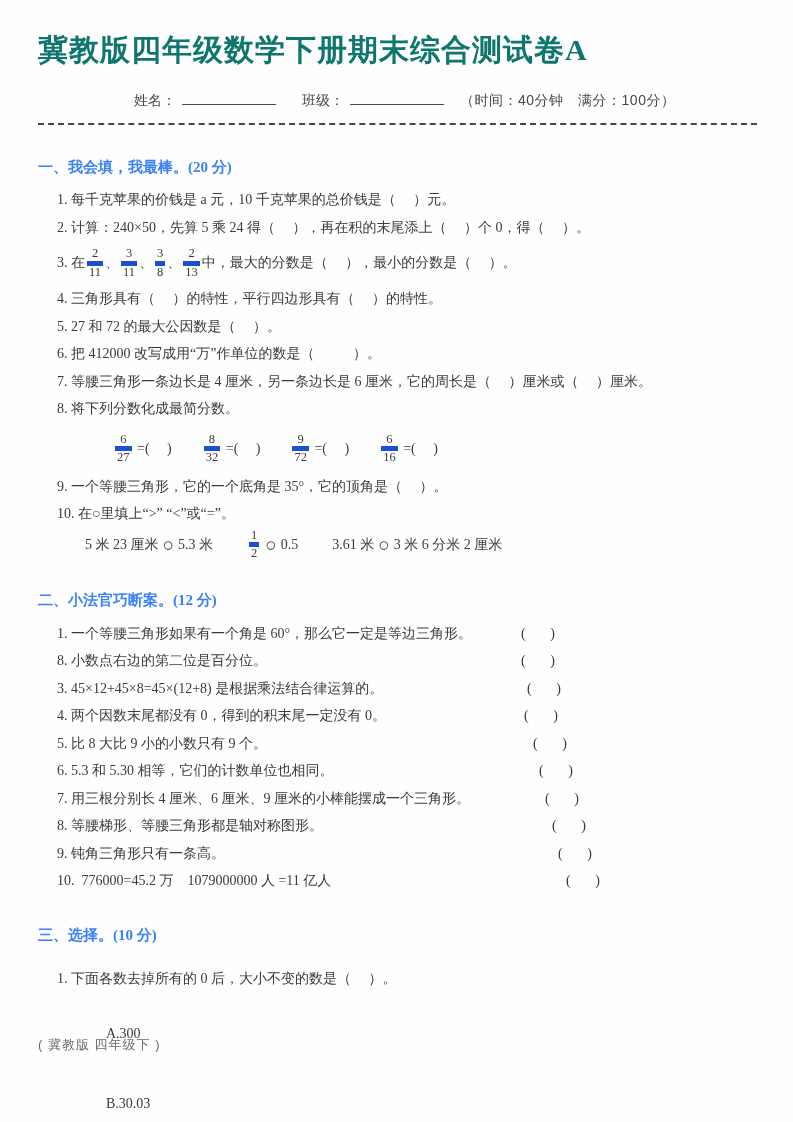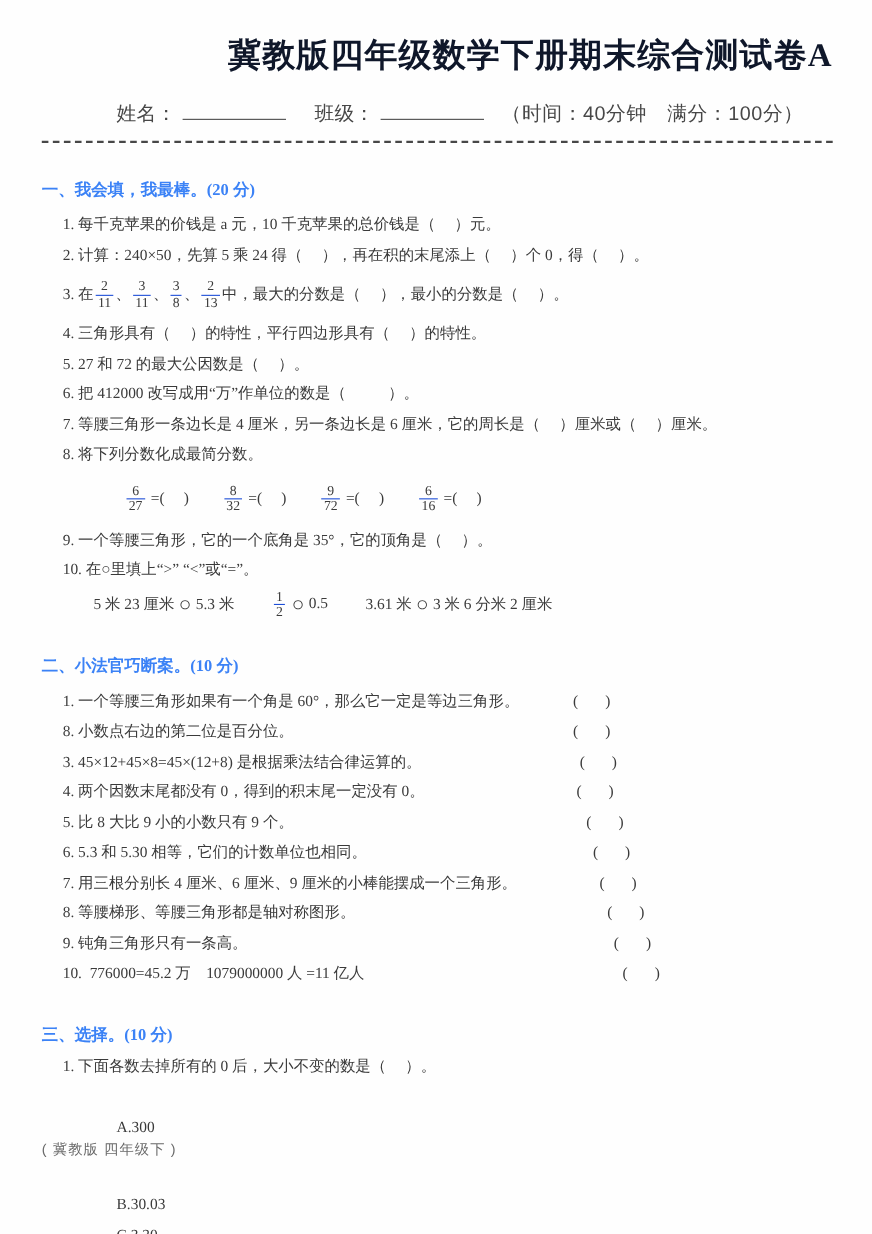--- a/index.html
+++ b/index.html
@@ -1,39 +1,39 @@
 <!DOCTYPE html>
 <html><head>
 <meta charset="utf-8">
 <style>
   html,body{margin:0;padding:0;background:#ffffff;}
   body{width:793px;height:1122px;overflow:hidden;font-family:"Liberation Serif","DejaVu Serif",serif;color:#3a3a3a;}
   .page{position:relative;width:793px;height:1122px;box-sizing:border-box;padding:26px 36px 0 38px;background:#fefefe;}
 
-  .title{font-size:30px;font-weight:bold;text-align:right;margin:4px 0 20px 0;color:#0f172a;letter-spacing:1px;font-family:"Liberation Serif","DejaVu Serif",serif;}
+  .title{font-size:30px;font-weight:bold;text-align:left;margin:4px 0 20px 0;color:#0f766e;letter-spacing:1px;font-family:"Liberation Serif","DejaVu Serif",serif;}
 
-  .hdr{margin-left:68px;font-family:"Liberation Sans","DejaVu Sans",sans-serif;font-size:18px;color:#474747;white-space:pre;}
+  .hdr{margin-left:96px;font-family:"Liberation Sans","DejaVu Sans",sans-serif;font-size:14px;color:#474747;white-space:pre;}
   .blank{display:inline-block;width:94px;border-bottom:1.6px solid #4a4a4a;height:13px;margin:0 26px 0 6px;}
   .blank.short{margin-right:16px;}
   .meta{letter-spacing:.5px;}
 
   .divider{border-top:2px dashed #474747;margin-top:13px;}
 
   .shead{font-weight:bold;font-size:15px;color:#3b82f6;}
   .s1 .shead{margin:33px 0 9px 0;}
   .s2 .shead{margin:29px 0 10px 0;}
-  .s3 .shead{margin:31px 0 7px 0;}
+  .s3 .shead{margin:31px 0 20px 0;}
 
   .q{font-size:14px;line-height:27.5px;margin-left:19px;white-space:pre-wrap;}
   .qrow{display:flex;align-items:center;min-height:44px;line-height:normal;}
   .qrow span{white-space:pre-wrap;}
 
   .frac{display:inline-block;text-align:center;vertical-align:middle;line-height:1.05;margin:0 2px;}
   .frac .fn{display:block;font-size:12.5px;padding:0 2px;}
-  .frac .fd{display:block;font-size:12.5px;border-top:1px solid #1d4ed8;padding:0 2px;}
+  .frac .fd{display:block;font-size:12.5px;border-top:5px solid #1d4ed8;padding:0 2px;}
 
   .fracline{display:flex;align-items:center;min-height:48px;line-height:normal;padding-left:56px;margin-top:2px;}
   .fgroup{margin-right:30px;display:inline-flex;align-items:center;}
 
   .cmpline{display:flex;align-items:center;min-height:34px;line-height:normal;padding-left:28px;margin-bottom:4px;}
   .cgroup{display:inline-flex;align-items:center;margin-right:34px;}
   .cir{font-size:19px;line-height:1;margin:0 4px;color:#3a3a3a;}
 
   .jrow{position:relative;font-size:14px;line-height:27.5px;margin-left:19px;}
   .jtext{white-space:pre-wrap;}
@@ -103,21 +103,21 @@
     <div class="q">10. 在○里填上“&gt;” “&lt;”或“=”。</div>
 
     <div class="q cmpline">
       <span class="cgroup"><span>5 米 23 厘米</span><span class="cir">○</span><span>5.3 米</span></span>
       <span class="cgroup"><span class="frac"><span class="fn">1</span><span class="fd">2</span></span><span class="cir">○</span><span>0.5</span></span>
       <span class="cgroup"><span>3.61 米</span><span class="cir">○</span><span>3 米 6 分米 2 厘米</span></span>
     </div>
   </div>
 
   <div class="sec s2">
-    <div class="shead">二、小法官巧断案。(10 分)</div>
+    <div class="shead">二、小法官巧断案。(12 分)</div>
     <div class="jrow"><span class="jtext">1. 一个等腰三角形如果有一个角是 60°，那么它一定是等边三角形。</span><span class="jparen">(       )</span></div>
     <div class="jrow"><span class="jtext">8. 小数点右边的第二位是百分位。</span><span class="jparen">(       )</span></div>
     <div class="jrow"><span class="jtext">3. 45×12+45×8=45×(12+8) 是根据乘法结合律运算的。</span><span class="jparen">(       )</span></div>
     <div class="jrow"><span class="jtext">4. 两个因数末尾都没有 0，得到的积末尾一定没有 0。</span><span class="jparen">(       )</span></div>
     <div class="jrow"><span class="jtext">5. 比 8 大比 9 小的小数只有 9 个。</span><span class="jparen">(       )</span></div>
     <div class="jrow"><span class="jtext">6. 5.3 和 5.30 相等，它们的计数单位也相同。</span><span class="jparen">(       )</span></div>
     <div class="jrow"><span class="jtext">7. 用三根分别长 4 厘米、6 厘米、9 厘米的小棒能摆成一个三角形。</span><span class="jparen">(       )</span></div>
     <div class="jrow"><span class="jtext">8. 等腰梯形、等腰三角形都是轴对称图形。</span><span class="jparen">(       )</span></div>
     <div class="jrow"><span class="jtext">9. 钝角三角形只有一条高。</span><span class="jparen">(       )</span></div>
     <div class="jrow"><span class="jtext">10.  776000=45.2 万    1079000000 人 =11 亿人</span><span class="jparen">(       )</span></div>

